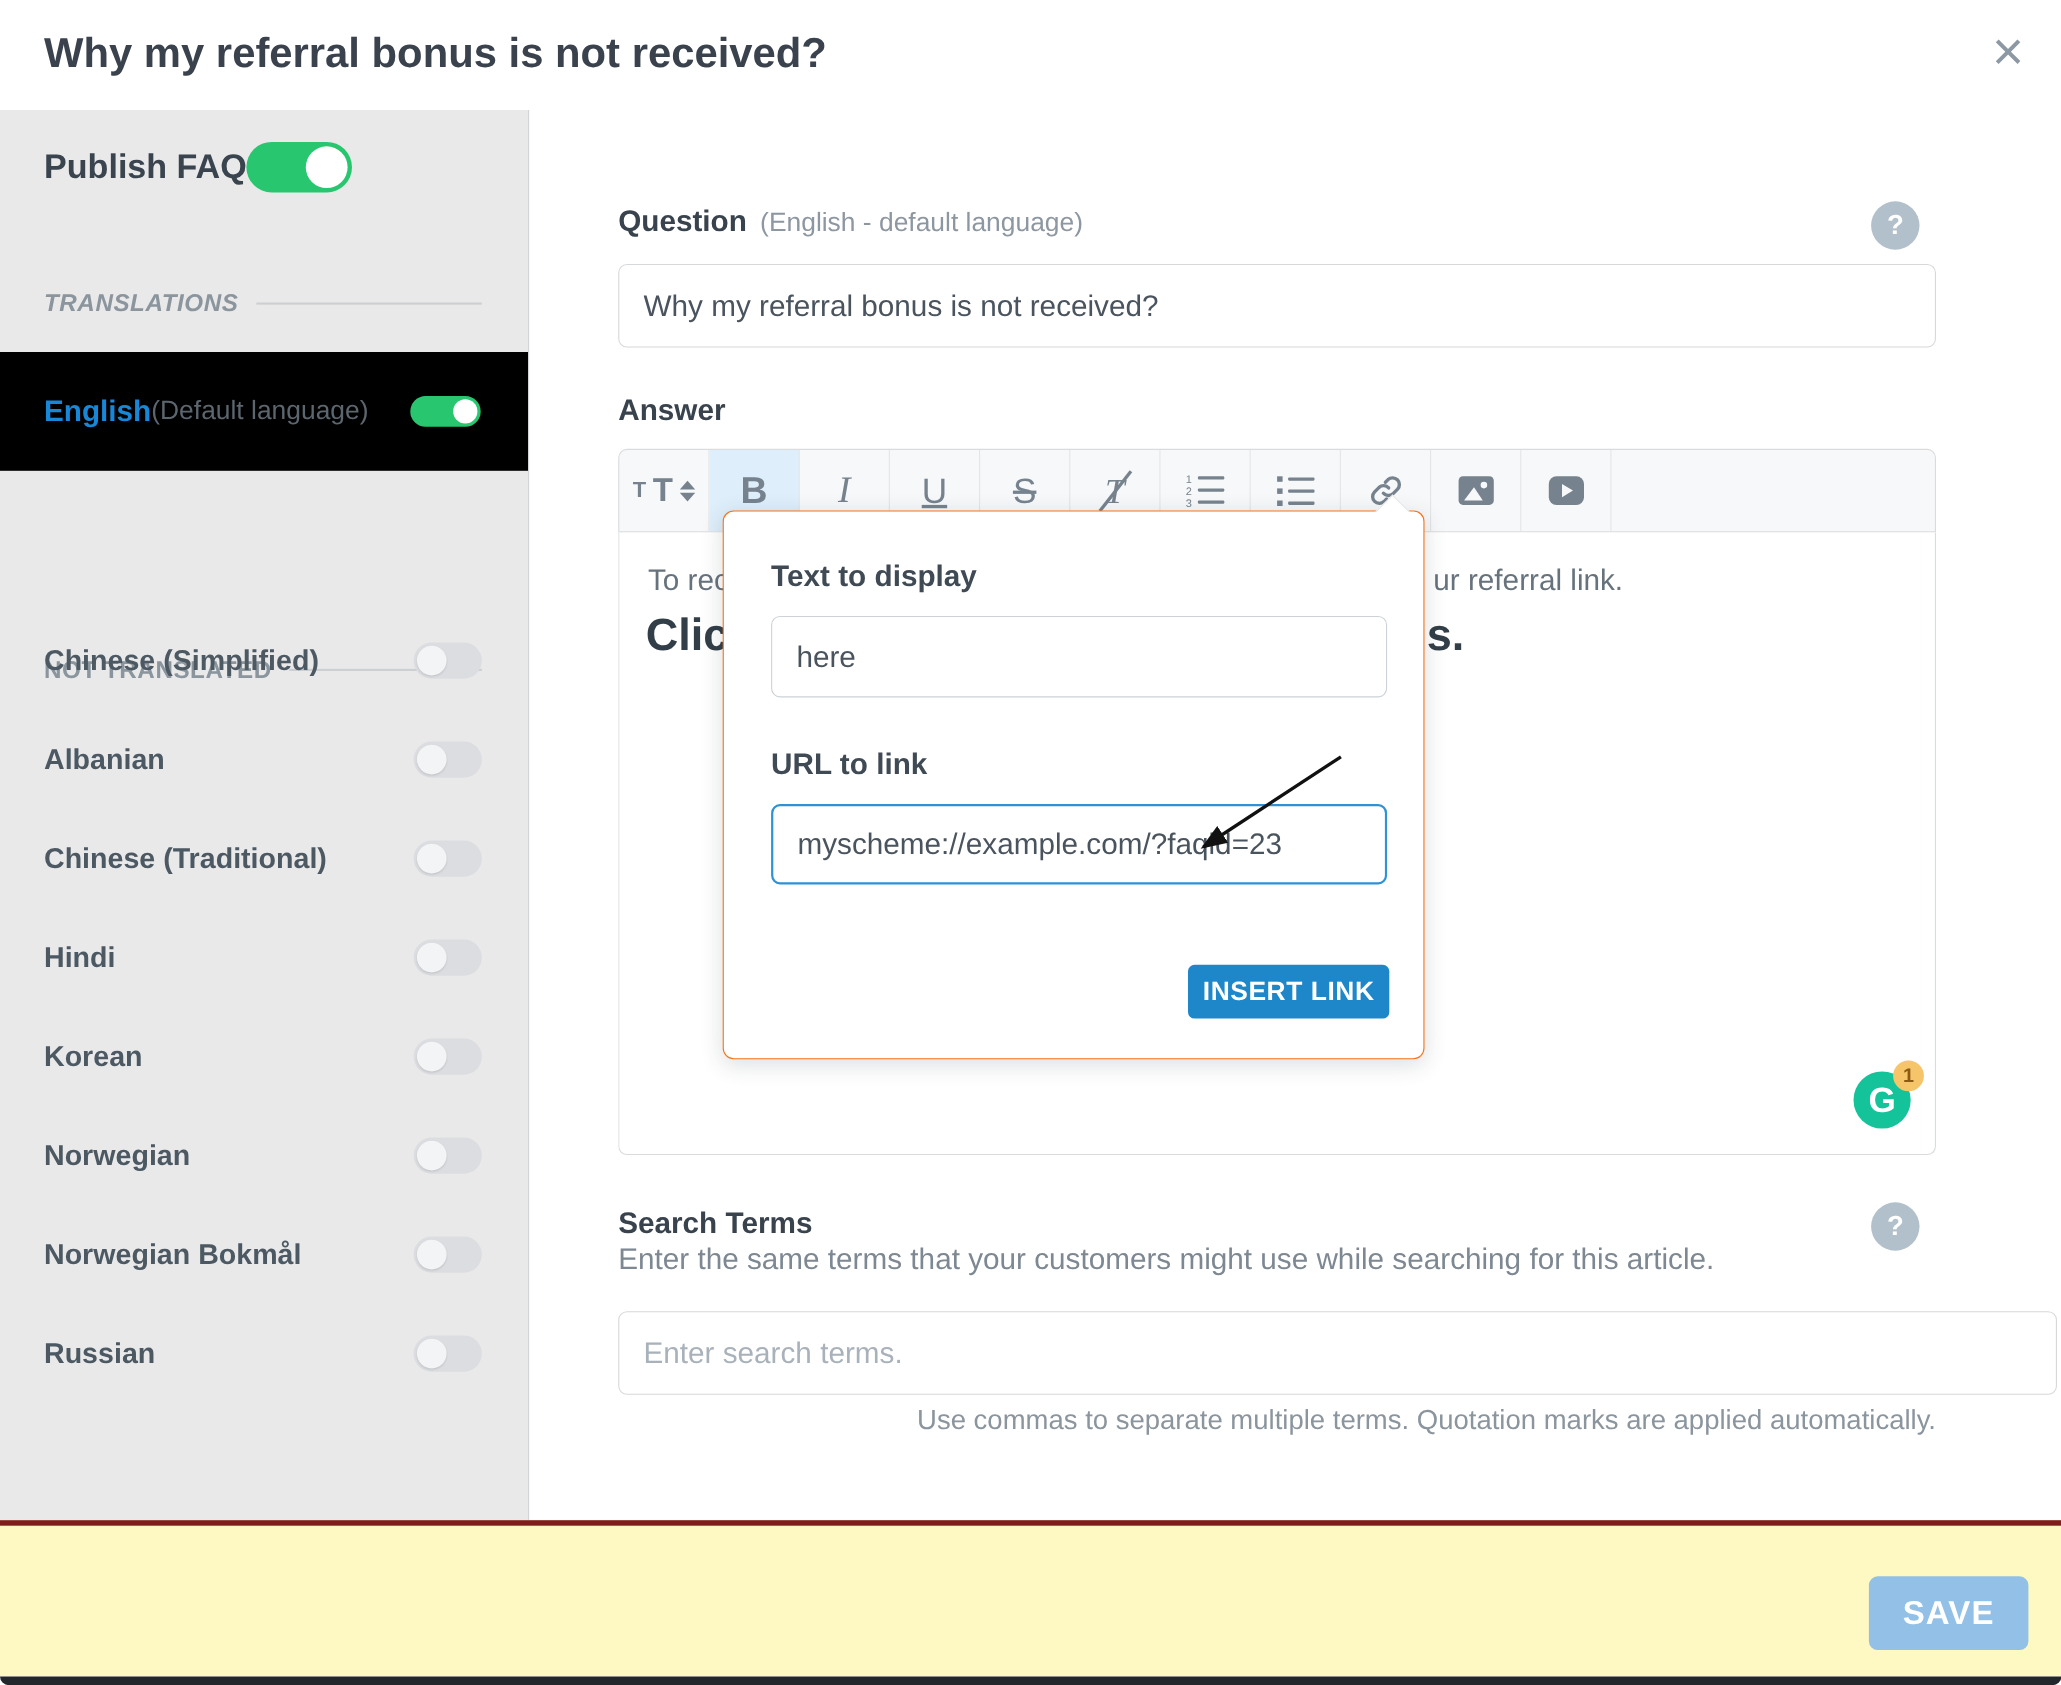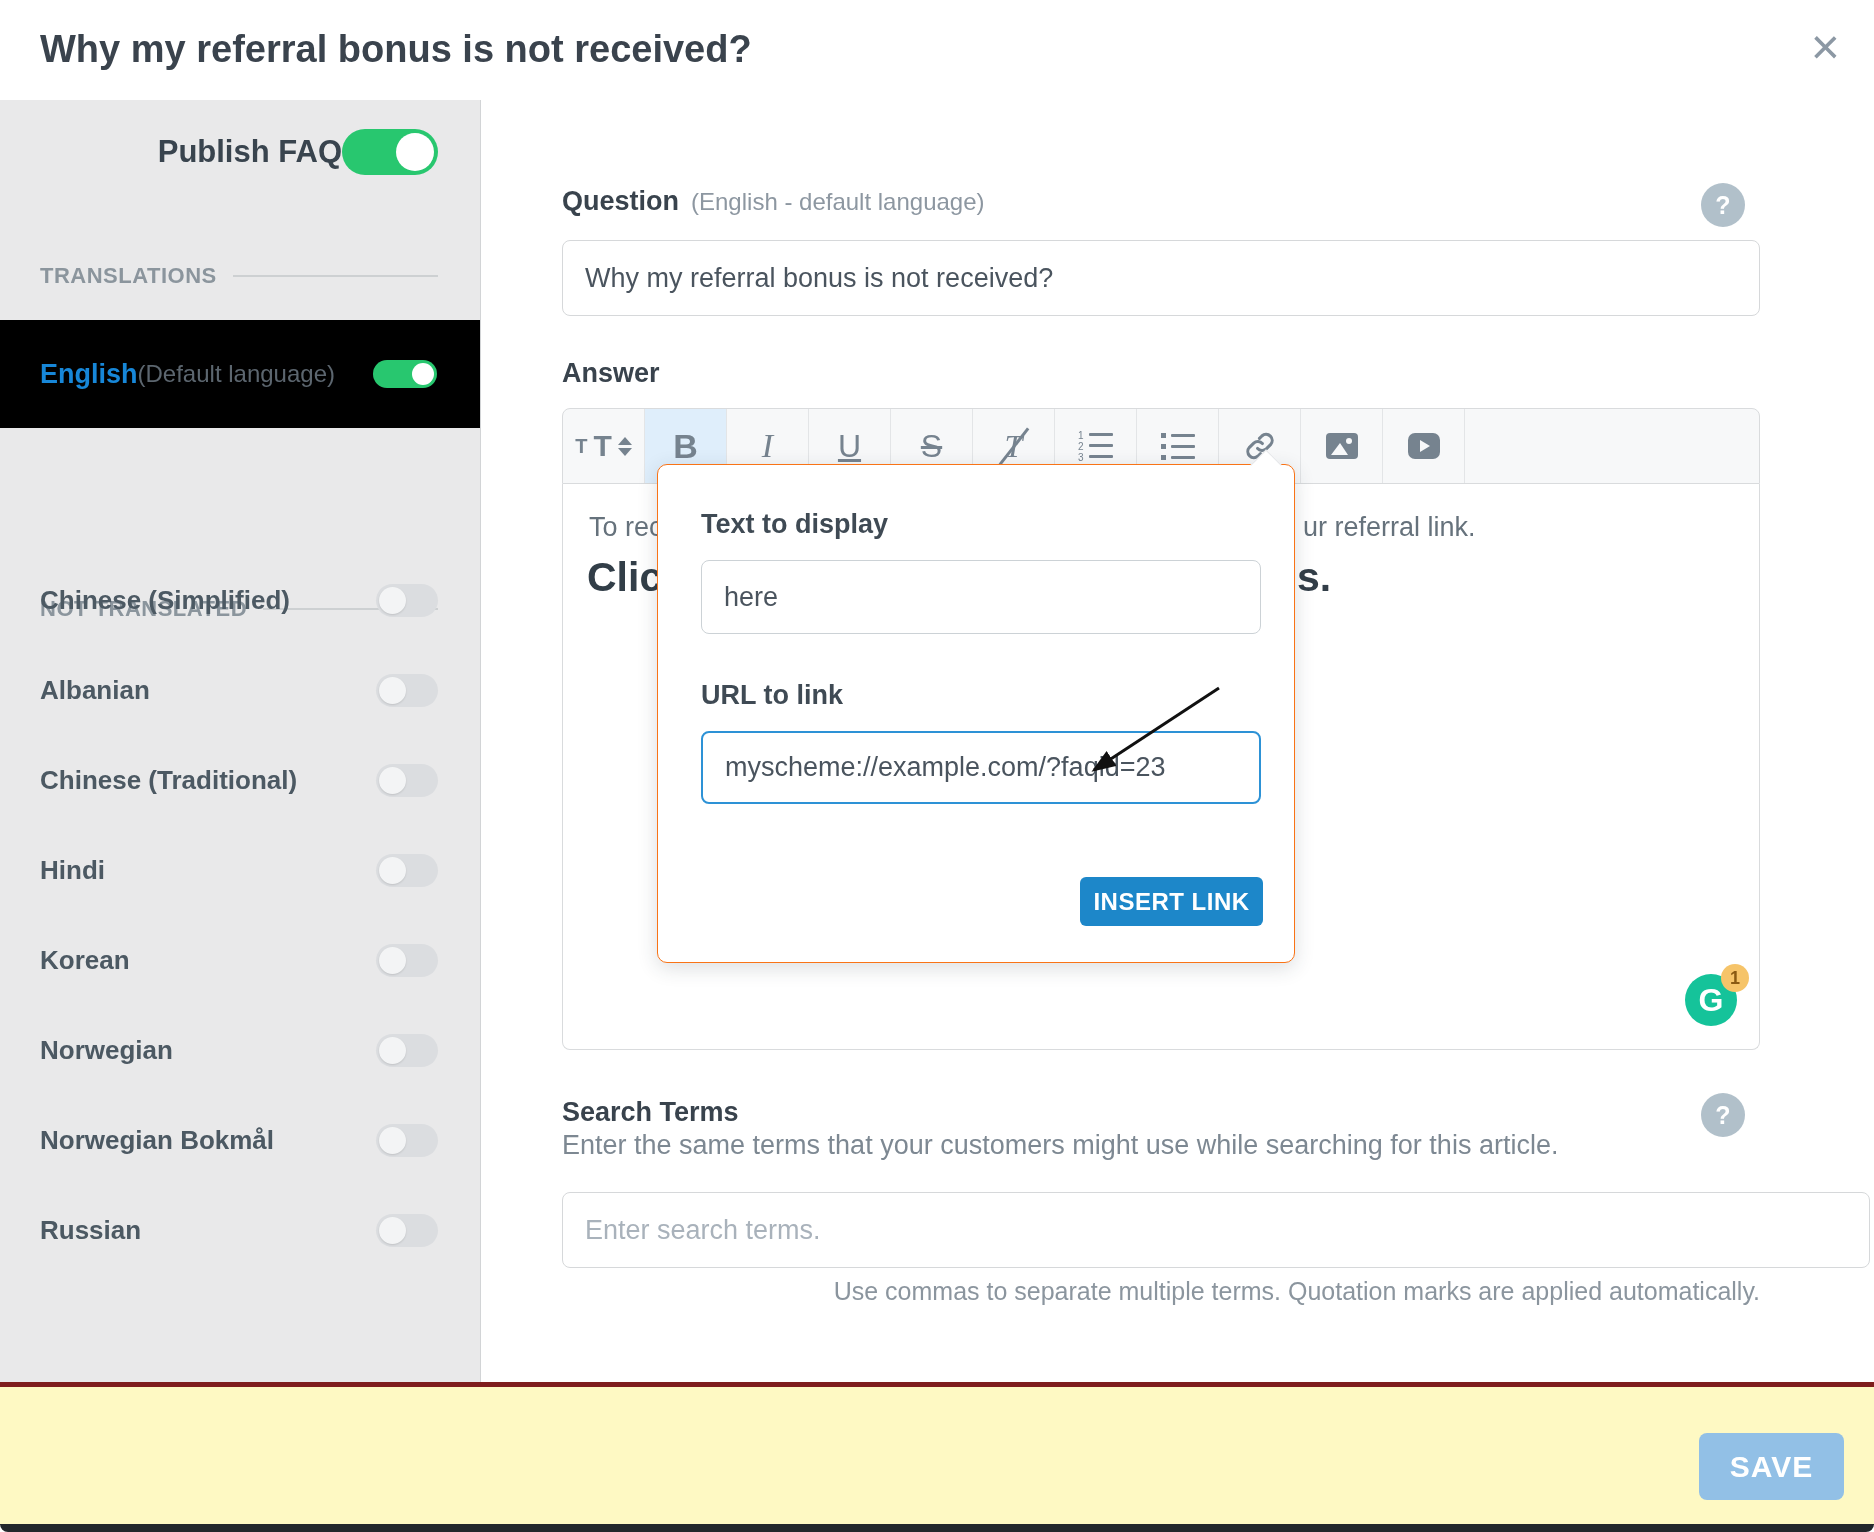--- a/index.html
+++ b/index.html
@@ -6,26 +6,26 @@
   body { background:#fff; font-family:"Liberation Sans", sans-serif; }
   .canvas { position:relative; width:1874px; height:1532px; background:#fff; overflow:hidden; }
 
   
   .hdr { position:absolute; top:0; left:0; right:0; height:100px; background:#fff; }
   .hdr-title { position:absolute; left:40px; top:28px; font-size:38px; font-weight:bold; color:#3a434d; }
   .close-x { position:absolute; right:34px; top:22px; font-size:50px; line-height:50px; color:#8c98a4; cursor:pointer; font-weight:400; }
 
   
   .sidebar { position:absolute; top:100px; left:0; width:481px; height:1282px; background:#e9e9ea; border-right:1px solid #d2d4d6; }
-  .pub-row { position:absolute; top:10px; left:40px; right:42px; height:84px; display:flex; align-items:center; justify-content:flex-end; }
+  .pub-row { position:absolute; top:10px; left:40px; right:42px; height:84px; display:flex; align-items:center; justify-content:flex-start; }
   .pub-label { font-size:31px; font-weight:bold; color:#39444e; }
   .side-section { position:absolute; left:40px; right:42px; display:flex; align-items:center; gap:16px; }
   .side-section .sec-label { font-size:22px; font-weight:bold; color:#8b959d; letter-spacing:.5px; white-space:nowrap; }
   .side-section .rule { flex:1; height:2px; background:#cdd0d2; }
-  .sec-translations { top:163px; }
+  .sec-translations { top:163px;font-style:italic; }
   .sec-nottranslated { top:496px; }
   .english-row { position:absolute; top:220px; left:0; width:100%; height:108px; background:#000000; display:flex; align-items:center; padding:0 43px 0 40px; }
   .english-name { font-size:27px; font-weight:bold; color:#1787d8; }
   .english-note { font-size:24px; color:#5c666f; flex:1; }
   .lang-list { position:absolute; top:455px; left:0; right:0; }
   .lang-row { height:90px; display:flex; align-items:center; justify-content:space-between; padding:0 42px 0 40px; }
   .lang-label { font-size:26px; font-weight:bold; color:#4c5963; }
 
   
   .toggle { position:relative; display:inline-block; border-radius:999px; flex:none; cursor:pointer; }

